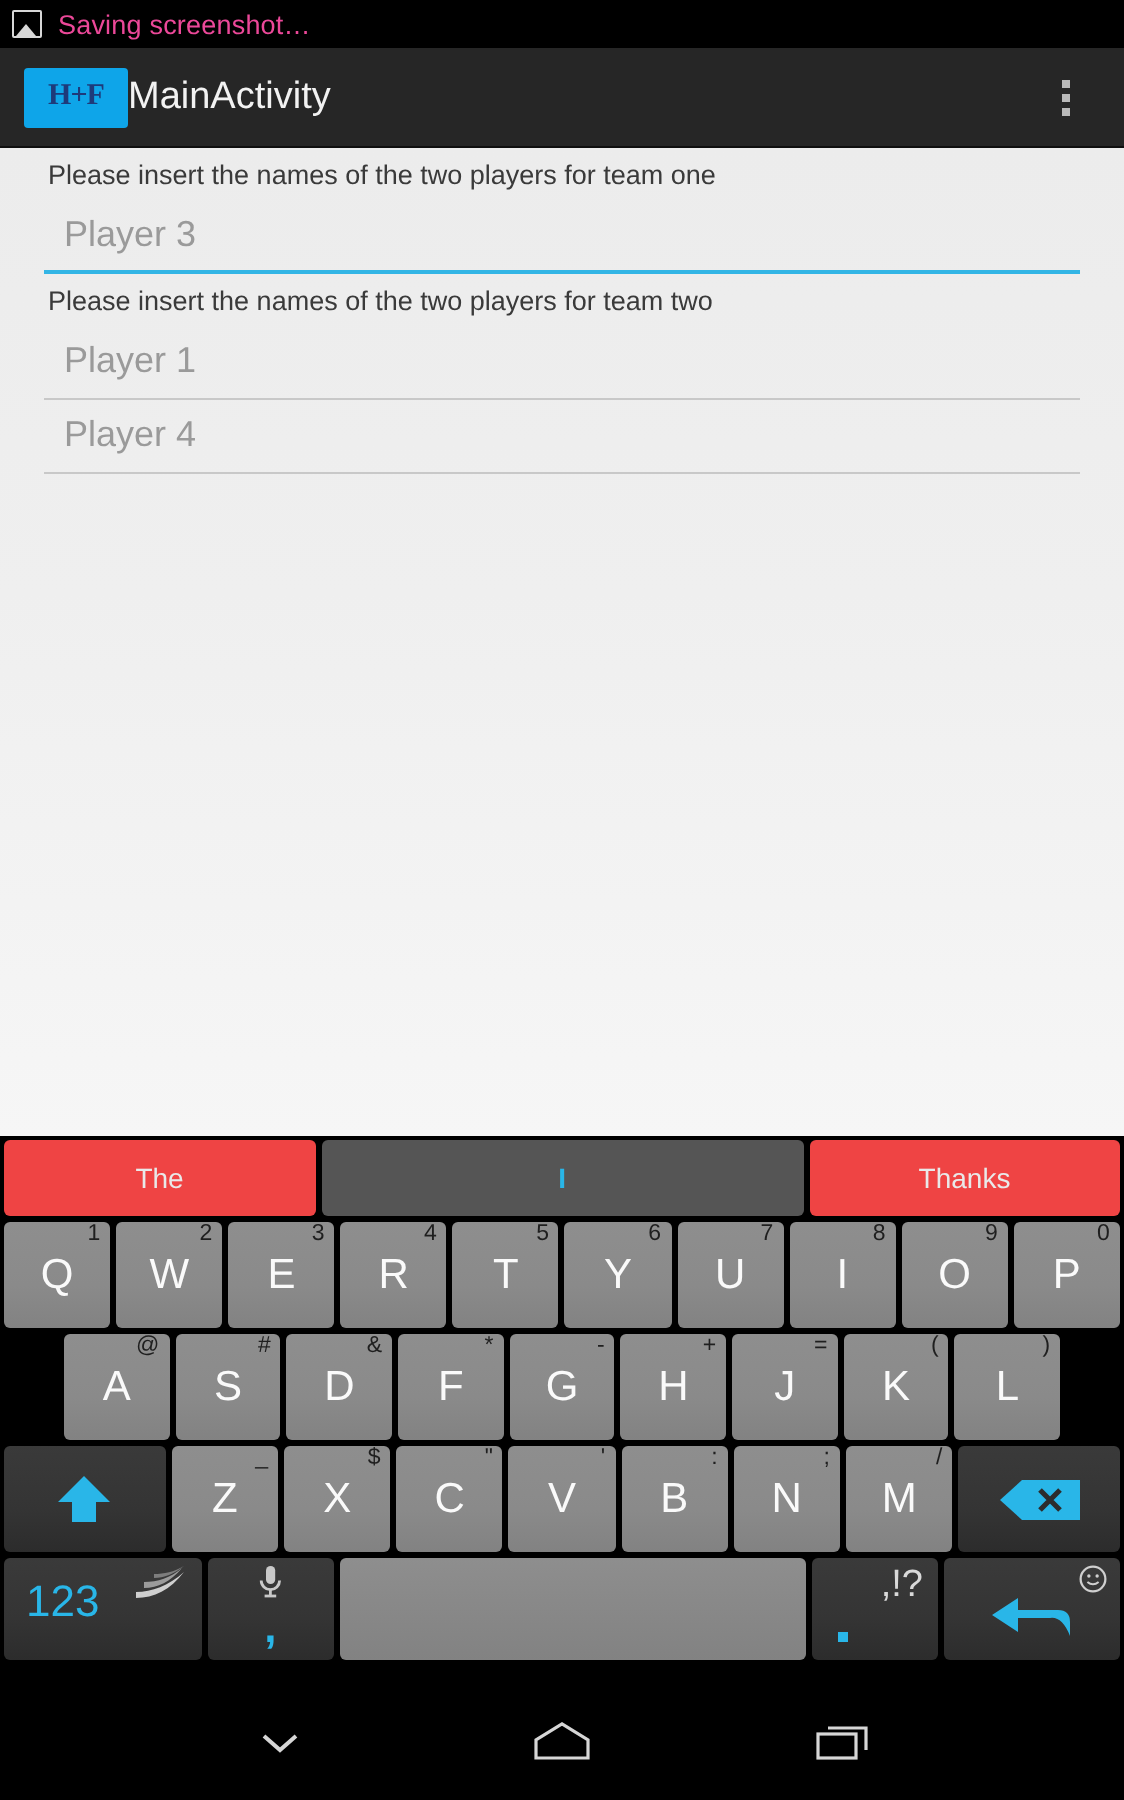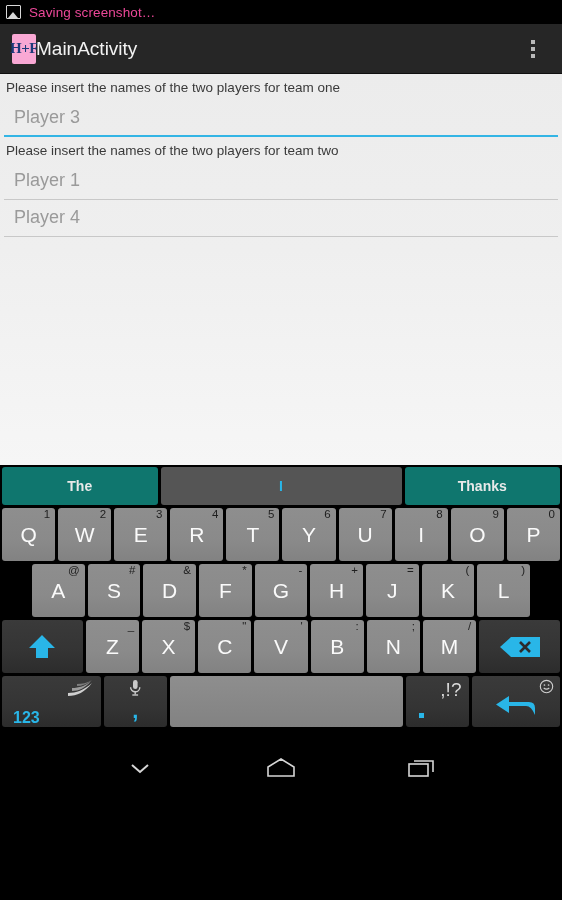--- a/index.html
+++ b/index.html
@@ -26,37 +26,37 @@
     border-bottom: 6px solid #d8d8d8;
   }
   #status-text { color: #ec4899; font-size: 13.5px; letter-spacing: .1px; }
 
   
   #action-bar {
     height: 50px; background: #262626; display: flex; align-items: center;
     padding: 0 6px 0 12px; border-bottom: 1px solid #0f0f0f;
   }
   #app-icon {
-    width: 24px; height: 30px; background: #f9a8d4; border-radius: 2px;
+    width: 52px; height: 30px; background: #0ea5e9; border-radius: 2px;
     display: flex; align-items: center; justify-content: center;
     color: #1e3a7a; font-size: 15px; font-weight: bold; letter-spacing: -0.5px;
     flex: none; font-family: "Liberation Serif", serif;
   }
   #activity-title { color: #f2f2f2; font-size: 19px; flex: 1; }
   #overflow-menu {
     width: 46px; height: 46px; display: flex; flex-direction: column;
     align-items: center; justify-content: center; gap: 3px;
   }
   #overflow-menu i { display: block; width: 4px; height: 4px; background: #b9b9b9; }
 
   
   #content {
-    height: 391px;
+    height: 494px;
     background: linear-gradient(to bottom, #ececec 0%, #efefef 45%, #f6f6f6 100%);
-    padding: 0 2px;
+    padding: 0 20px;
   }
   .hint-label {
     font-size: 13.5px; color: #3a3a3a; padding: 6px 4px 3px 4px; line-height: 1.25;
   }
   .field {
     height: 37px; margin: 0 2px; display: flex; align-items: center;
     padding: 0 0 0 10px; border-bottom: 1px solid #c8c8c8;
     font-size: 18px; color: #9a9a9a; background: transparent;
   }
   .field.focused { border-bottom: 2px solid #33b5e5; }
@@ -65,23 +65,23 @@
     background: linear-gradient(to bottom, #d2d2d2 0%, #cdcdcd 50%, #c6c6c6 100%);
     border: 1px solid #b6b6b6; border-bottom-color: #9c9c9c; border-radius: 2px;
     display: flex; align-items: center; justify-content: center;
     font-size: 17px; color: #1a1a1a;
   }
 
   
   #keyboard { background: #000; height: 278px; padding: 2px 0 0 0; }
   #suggestion-bar { display: flex; height: 38px; gap: 3px; padding: 0 2px; }
   .suggestion {
-    flex: 1; background: #0f766e; border-radius: 3px;
+    flex: 1; background: #ef4444; border-radius: 3px;
     display: flex; align-items: center; justify-content: center;
-    color: #e9e9e9; font-size: 14px; font-weight: bold;
+    color: #e9e9e9; font-size: 14px;
   }
   .suggestion.center { flex: 1.55; background: #555555; color: #29b6e8; font-weight: bold; }
 
   .krow { display: flex; gap: 3px; padding: 3px 2px 0 2px; height: 56px; }
   .key {
     position: relative; border-radius: 3px;
     background: linear-gradient(to bottom, #8e8e8e 0%, #8a8a8a 60%, #828282 100%);
     display: flex; align-items: center; justify-content: center;
     color: #fafafa; font-size: 21px; flex: 1;
     box-shadow: 0 1px 0 rgba(0,0,0,.55);
@@ -93,22 +93,22 @@
   .key.dark {
     background: linear-gradient(to bottom, #3a3a3a 0%, #343434 60%, #2c2c2c 100%);
     color: #cfcfcf;
   }
   .key.space { flex: 4.05; background: linear-gradient(to bottom, #8e8e8e, #828282); }
   #row2 { padding-left: 32px; padding-right: 32px; }
   #row3 .key.shift { flex: 1.52; }
   #row3 .key.backspace { flex: 1.52; }
   #row4 { height: 54px; }
   #row4 .key.num { flex: 1.52; justify-content: flex-start; padding-left: 11px;
-    align-items: flex-end; padding-bottom: 0; color: #29b6e8; font-size: 16px;
-    font-weight: bold; }
+    align-items: flex-end; padding-bottom: 16px; color: #29b6e8; font-size: 22px;
+    font-weight: normal; }
   #row4 .key.comma { flex: 1.1; color: #29b6e8; font-size: 22px; font-weight: bold;
     align-items: flex-end; padding-bottom: 3px; }
   #row4 .key.period { flex: 1.1; }
   #row4 .key.enter { flex: 1.52; }
 
   .cyan { fill: #29b6e8; }
   .shift-ico, .bksp-ico, .enter-ico { display: block; }
   .period-glyph { position: absolute; right: 8px; top: 3px; font-size: 19px; color: #d9d9d9; }
   .period-dot { position: absolute; left: 13px; bottom: 9px; width: 5px; height: 5px;
     background: #29b6e8; }

